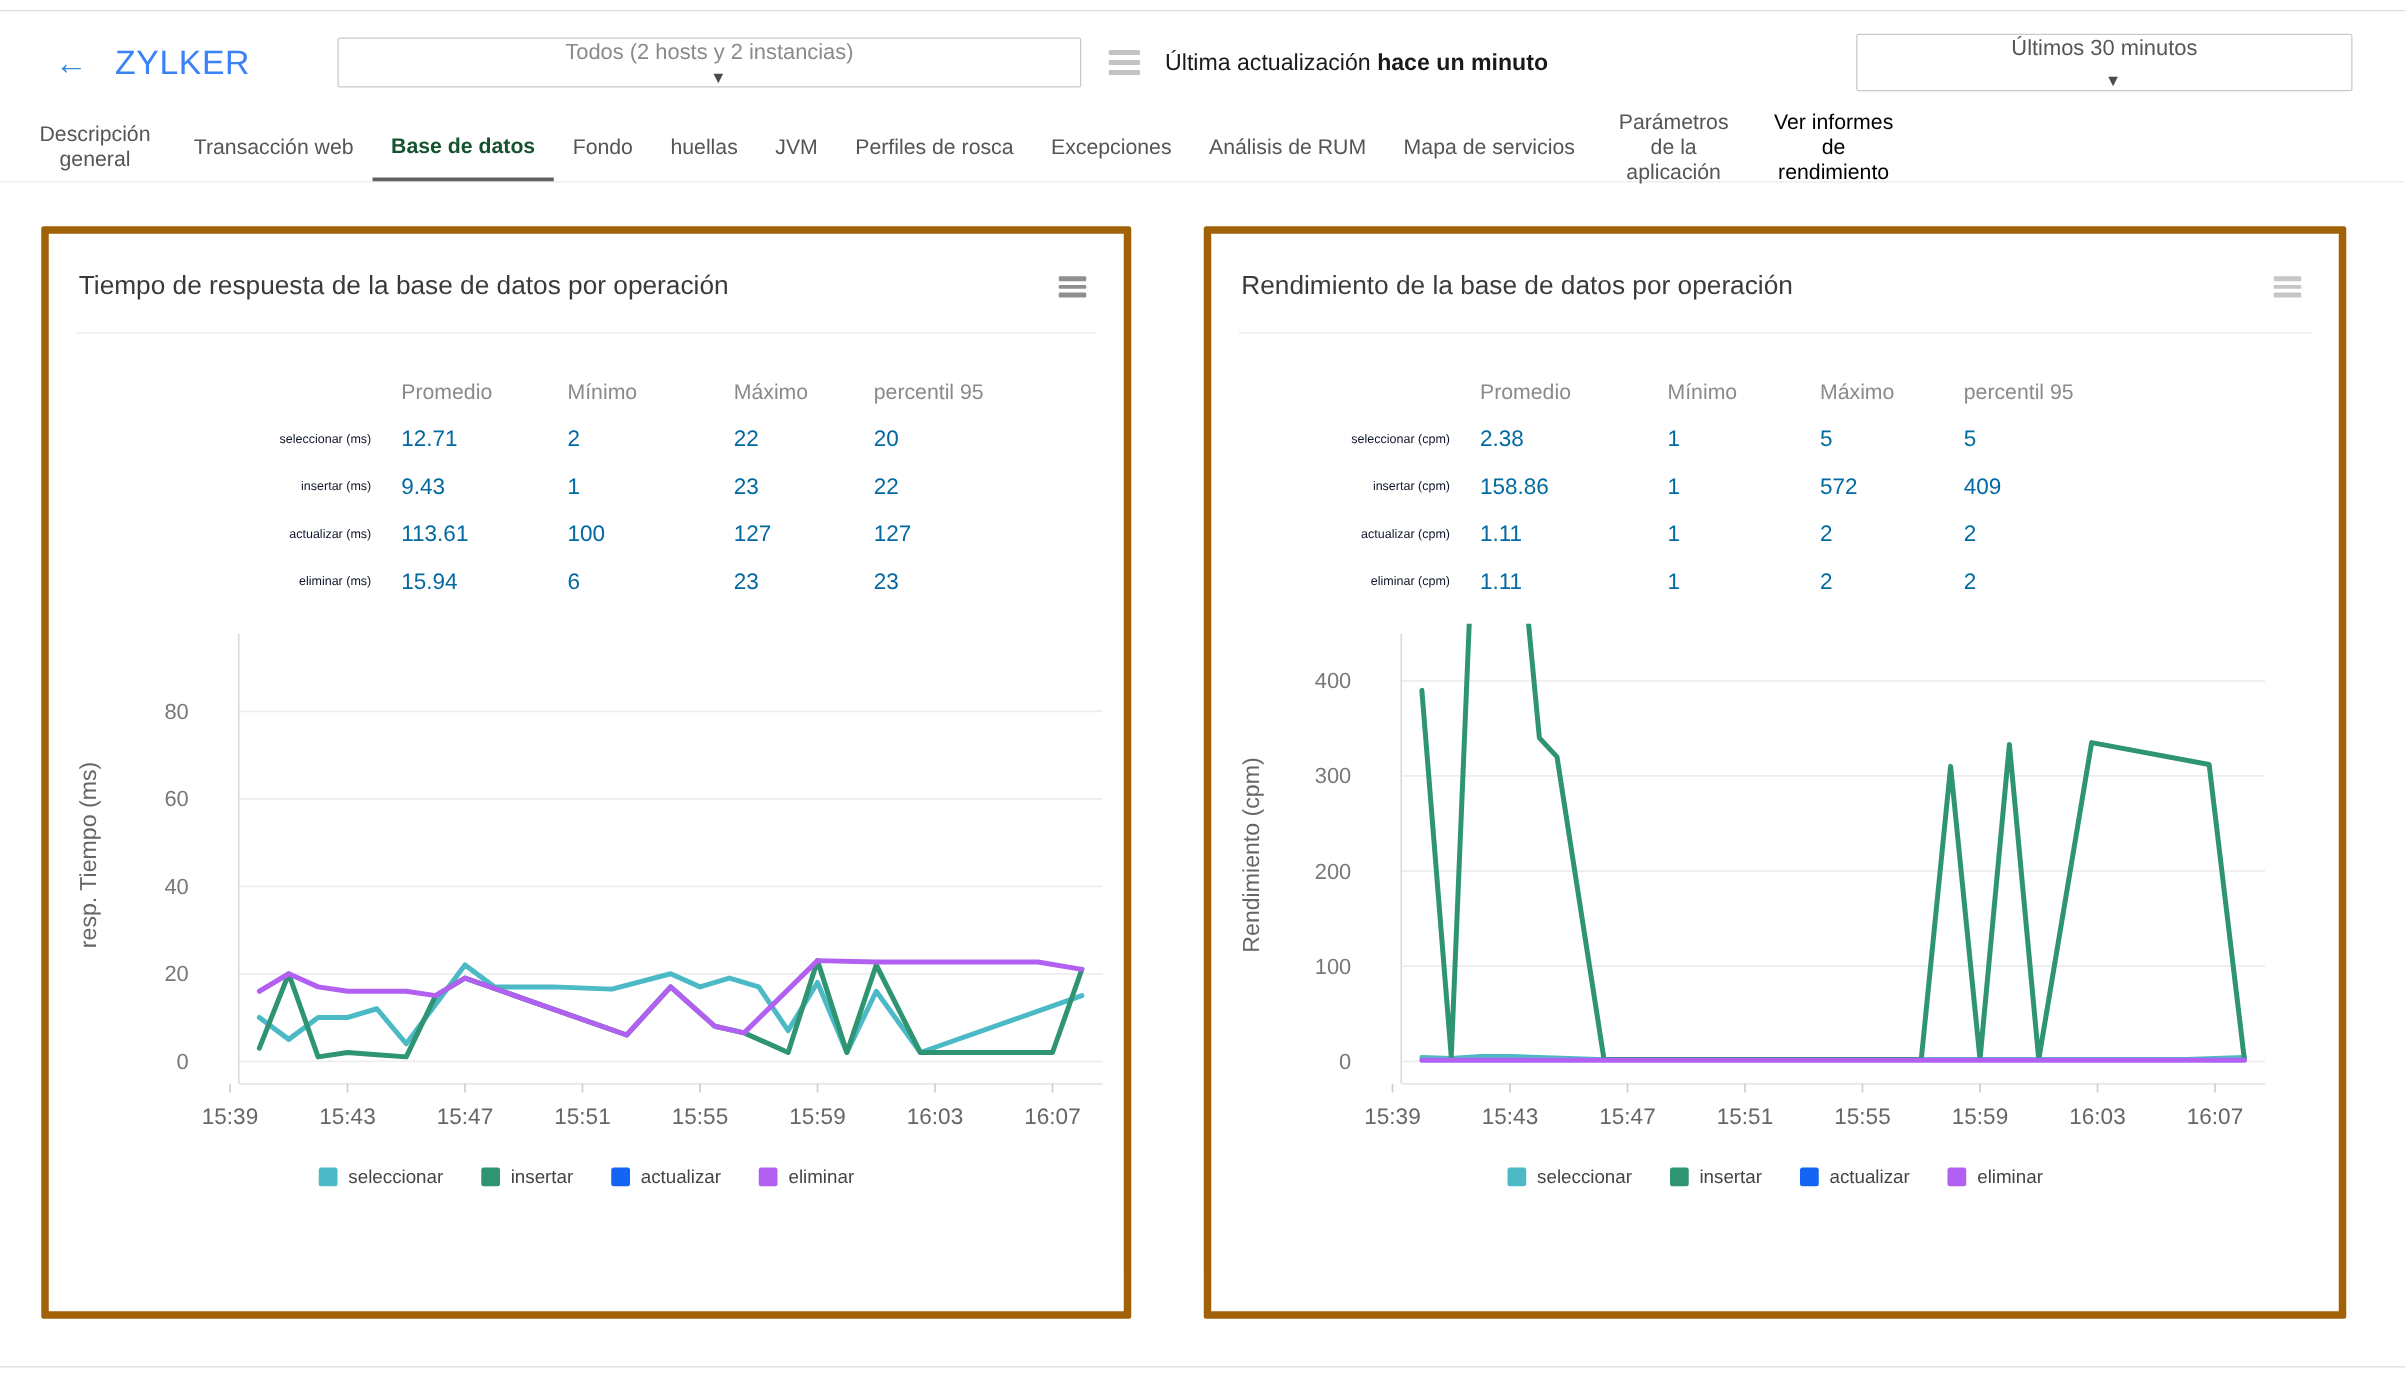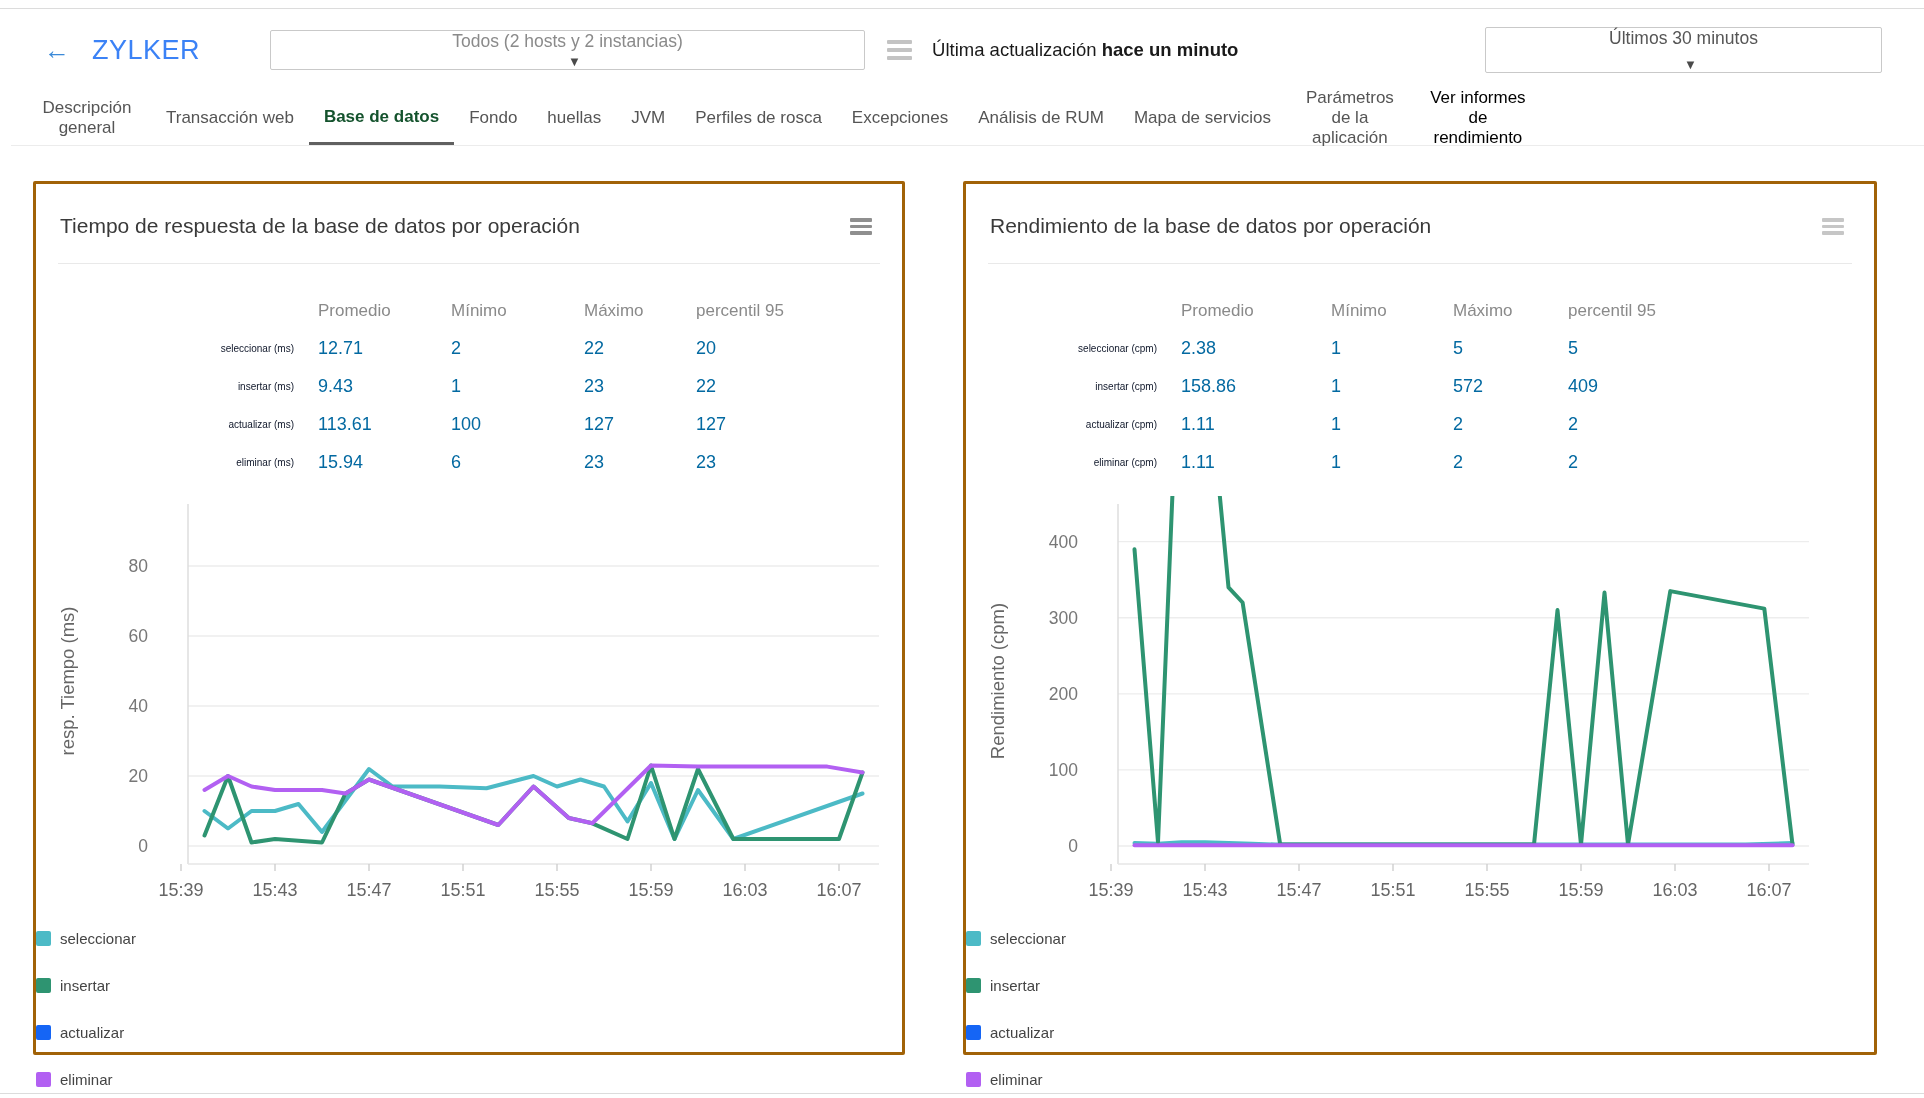--- a/index.html
+++ b/index.html
@@ -20,31 +20,31 @@
   .dd-host { width:595px; }
   .dd-time { width:397px; height:46px; color:#555; margin-right:42px; }
   .hamb { display:flex; flex-direction:column; gap:4px; margin:0 20px 0 22px; cursor:pointer; }
   .hamb i { display:block; width:25px; height:4px; border-radius:1px; background:#c3c3c3; }
   .lastupd { font-size:18.5px; color:#1a1a1a; white-space:nowrap; }
   .lastupd b { font-weight:700; }
   .spacer { flex:1; }
 
   
   .tabs { display:flex; align-items:center; height:55px; padding:0 12px;
-          border-bottom:1px solid #ececec;margin-left:11px; }
+          border-bottom:1px solid #ececec; }
   .tab { height:100%; display:flex; align-items:center; justify-content:center;
          padding:0 15px; font-size:17px; line-height:20px; color:#555;
          text-align:center; cursor:pointer; white-space:nowrap; }
   .tab.w2 { white-space:normal; max-width:128px; }
   .tab.active { font-weight:700; color:#14532d; border-bottom:3px solid #606060; }
   .tab.link { color:#000000; }
 
   
   .main { display:flex; gap:58px; padding:35px 0 0 33px; }
-  .panel { border:3px solid #a16207; border-radius:2px; background:#fff; height:874px; }
+  .panel { border:6px solid #a16207; border-radius:2px; background:#fff; height:874px; }
   .panel.left { width:872px; }
   .panel.right { width:914px; }
   .phead { display:flex; align-items:center; justify-content:space-between;
            padding:30px 26px 24px 24px; }
   .ptitle { font-size:21px; font-weight:400; color:#3a3a3a; }
   .pmenu { display:flex; flex-direction:column; gap:3px; cursor:pointer; padding:4px; }
   .pmenu i { display:block; width:22px; height:3.5px; border-radius:1px; }
   .panel.left .pmenu i { background:#8f8f8f; }
   .panel.right .pmenu i { background:#c6c6c6; }
   .pdivider { border-bottom:1px solid #e9e9e9; margin:0 22px; }
@@ -54,21 +54,21 @@
   .srow { display:grid; align-items:center; height:38px; }
   .panel.left  .srow { grid-template-columns:262px 133px 133px 112px 160px; }
   .panel.right .srow { grid-template-columns:195px 150px 122px 115px 150px; }
   .slabel { text-align:right; font-size:10px; color:#0f172a; padding-right:4px; }
   .sval { text-align:left; padding-left:20px; font-size:18px; color:#0369a1; }
   .shead .sval { font-size:17px; color:#8a8a8a; }
 
   .chart { display:block; margin-top:14px; }
 
   
-  .legend { display:flex; justify-content:center; gap:30px; margin-top:26px;flex-direction:column; }
+  .legend { display:flex; justify-content:center; gap:30px; margin-top:26px; }
   .legend-item { display:flex; align-items:center; gap:9px; cursor:pointer; }
   .swatch { width:15px; height:15px; border-radius:2px; display:inline-block; }
   .legend-label { font-size:15px; color:#444; }
 </style>
 </head>
 <body>
 
 <div class="page">
 
   <header class="topbar">

